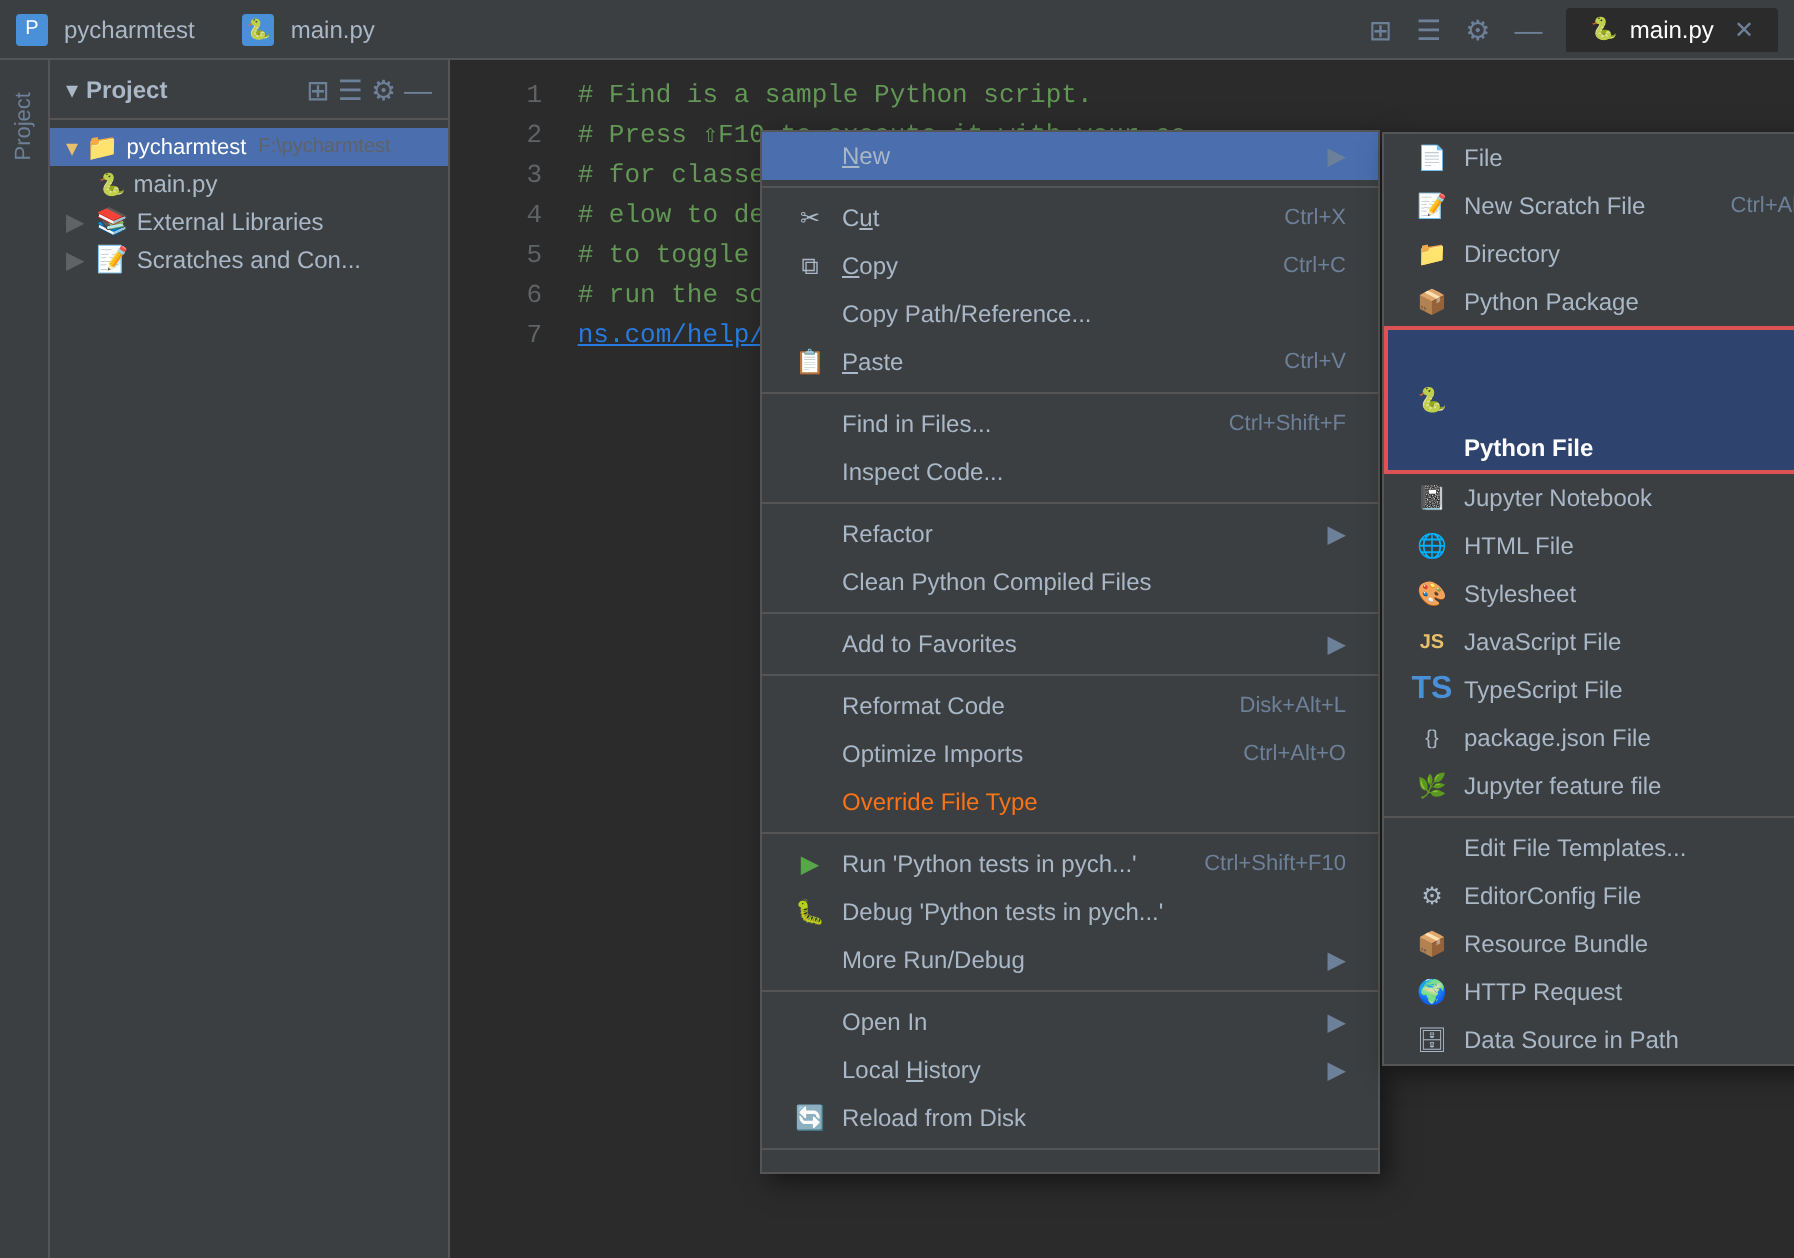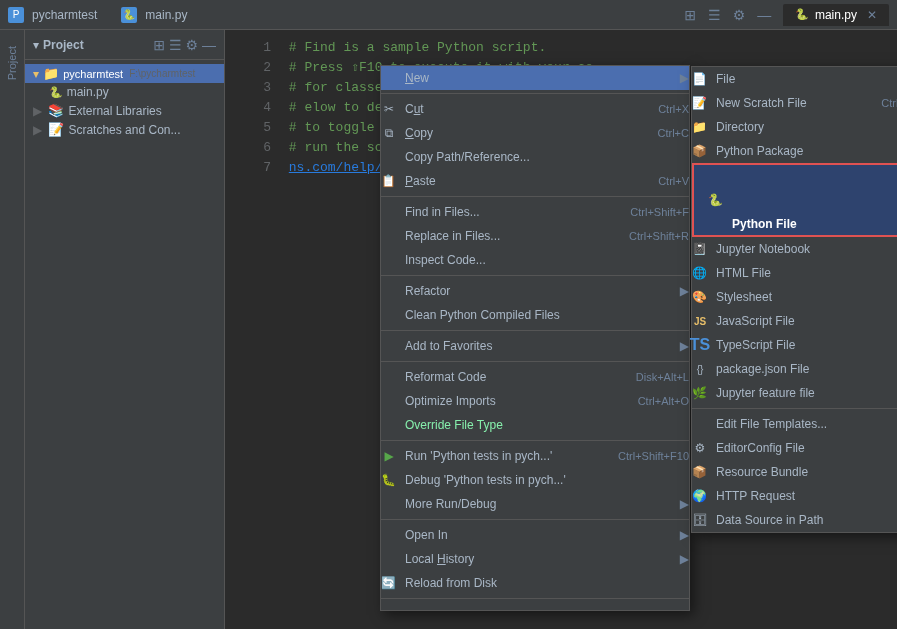--- a/index.html
+++ b/index.html
@@ -164,32 +164,32 @@
       top: 35px;
       background: #3c3f41;
       border: 1px solid #555;
       box-shadow: 4px 4px 12px rgba(0,0,0,0.5);
       min-width: 310px;
       z-index: 100;
     }
     .menu-item {
       display: flex;
       align-items: center;
-      padding: 4px 0;
+      padding: 4px 16px;
       gap: 8px;
       cursor: pointer;
       color: #a9b7c6;
       font-size: 12px;
       position: relative;
     }
     .menu-item.highlighted {
       background: #4b6eaf;
     }
     .menu-item.disabled {
-      color: #86efac;
+      color: #f97316;
       cursor: default;
     }
     .menu-item .shortcut {
       margin-left: auto;
       color: #6d8099;
       font-size: 11px;
     }
     .menu-item .arrow {
       margin-left: auto;
       color: #6d8099;
@@ -355,25 +355,20 @@
         <span class="shortcut">Ctrl+V</span>
       </div>
       <div class="menu-separator"></div>
       <div class="menu-item">
         <span class="menu-item-icon"></span>
         <span>Find in Files...</span>
         <span class="shortcut">Ctrl+Shift+F</span>
       </div>
       <div class="menu-item">
         <span class="menu-item-icon"></span>
-        <span>Replace in Files...</span>
-        <span class="shortcut">Ctrl+Shift+R</span>
-      </div>
-      <div class="menu-item">
-        <span class="menu-item-icon"></span>
         <span>Inspect Code...</span>
       </div>
       <div class="menu-separator"></div>
       <div class="menu-item">
         <span class="menu-item-icon"></span>
         <span>Refactor</span>
         <span class="arrow">▶</span>
       </div>
       <div class="menu-item">
         <span class="menu-item-icon"></span>

